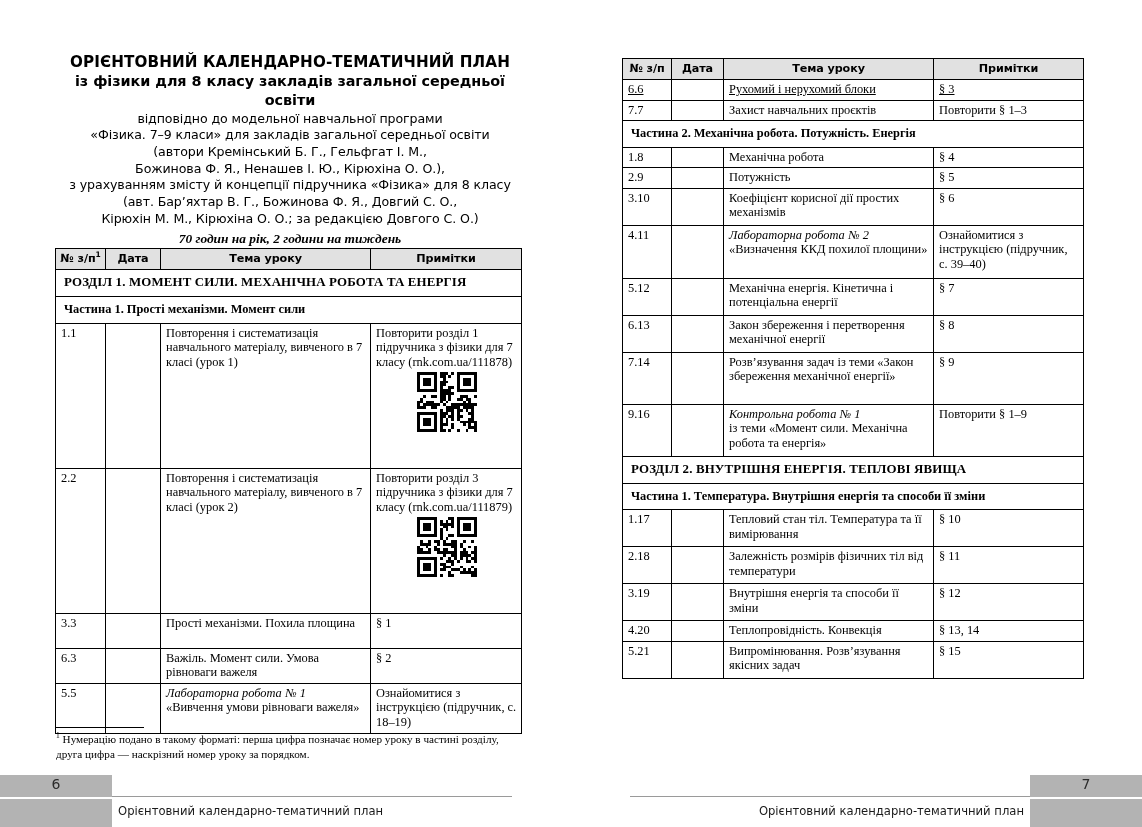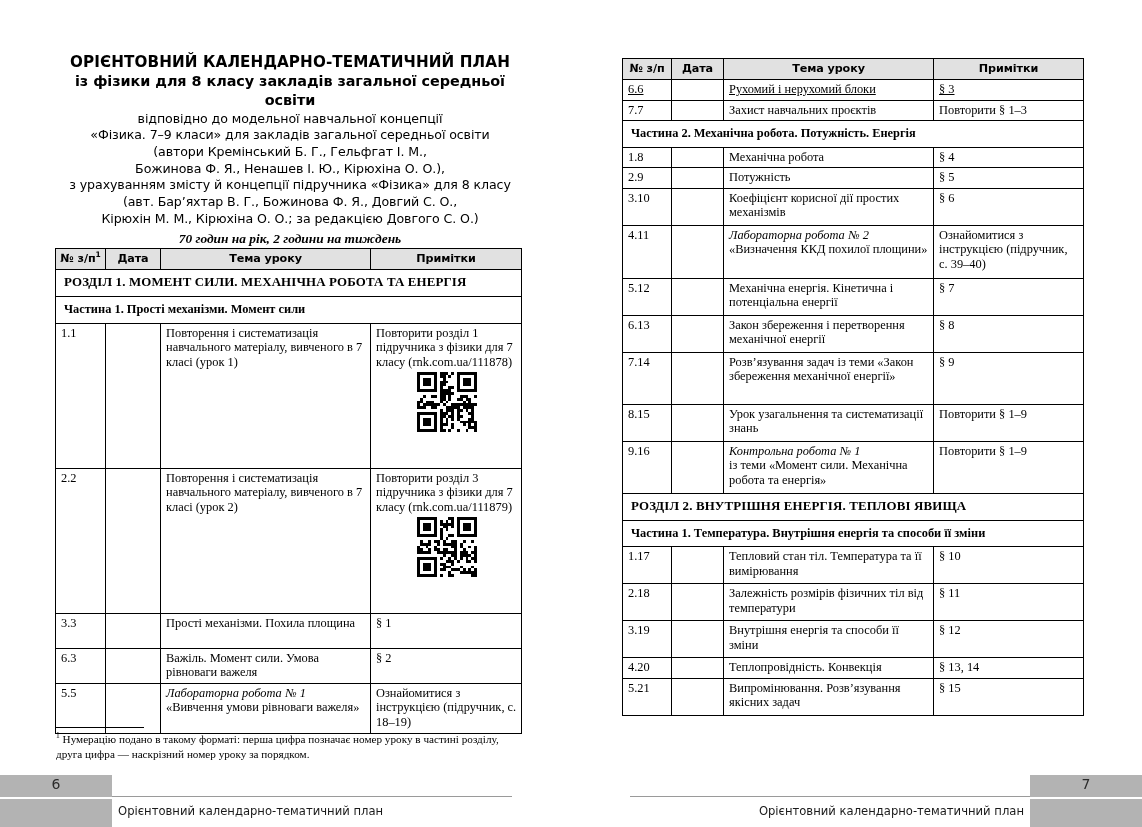--- a/index.html
+++ b/index.html
@@ -148,21 +148,21 @@
 </head>
 <body>
 
 <div class="spread">
 
   <div class="page page-left">
 
     <div class="title-block">
       <div class="t-main">ОРІЄНТОВНИЙ КАЛЕНДАРНО-ТЕМАТИЧНИЙ ПЛАН</div>
       <div class="t-sub">із фізики для 8 класу закладів загальної середньої освіти</div>
-      <div class="t-norm">відповідно до модельної навчальної концепції</div>
+      <div class="t-norm">відповідно до модельної навчальної програми</div>
       <div class="t-norm">«Фізика. 7–9 класи» для закладів загальної середньої освіти</div>
       <div class="t-norm">(автори Кремінський Б. Г., Гельфгат І. М.,</div>
       <div class="t-norm">Божинова Ф. Я., Ненашев І. Ю., Кірюхіна О. О.),</div>
       <div class="t-norm">з урахуванням змісту й концепції підручника «Фізика» для 8 класу</div>
       <div class="t-norm">(авт. Бар’яхтар В. Г., Божинова Ф. Я., Довгий С. О.,</div>
       <div class="t-norm">Кірюхін М. М., Кірюхіна О. О.; за редакцією Довгого С. О.)</div>
       <div class="t-italic">70 годин на рік, 2 години на тиждень</div>
       <div class="t-sem">І семестр</div>
     </div>
 
@@ -766,26 +766,20 @@
             <td class="date"></td>
             <td class="topic"><span>Закон збереження і перетворення механічної енергії</span></td>
             <td class="note"><span>§ 8</span></td>
           </tr>
           <tr style="height: 52px;">
             <td class="num">7.14</td>
             <td class="date"></td>
             <td class="topic"><span>Розв’язування задач із теми «Закон збереження механічної енергії»</span></td>
             <td class="note"><span>§ 9</span></td>
           </tr>
-          <tr style="height: 37px;">
-            <td class="num">8.15</td>
-            <td class="date"></td>
-            <td class="topic"><span>Урок узагальнення та систематизації знань</span></td>
-            <td class="note"><span>Повторити § 1–9</span></td>
-          </tr>
           <tr style="height: 52px;">
             <td class="num">9.16</td>
             <td class="date"></td>
             <td class="topic"><span class="ital">Контрольна робота № 1</span><br><span>із теми «Момент сили. Механічна робота та енергія»</span></td>
             <td class="note"><span>Повторити § 1–9</span></td>
           </tr>
           <tr class="section">
             <td colspan="4">РОЗДІЛ 2. ВНУТРІШНЯ ЕНЕРГІЯ. ТЕПЛОВІ ЯВИЩА</td>
           </tr>
           <tr class="part">

